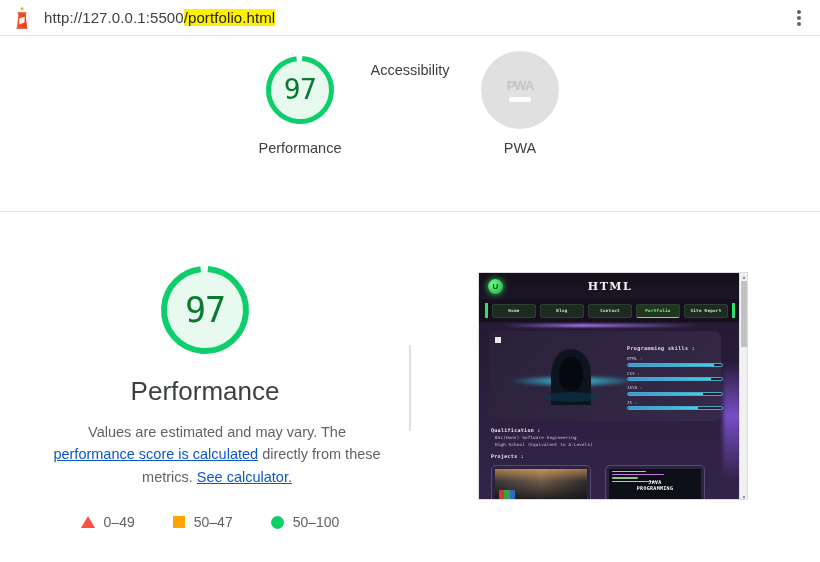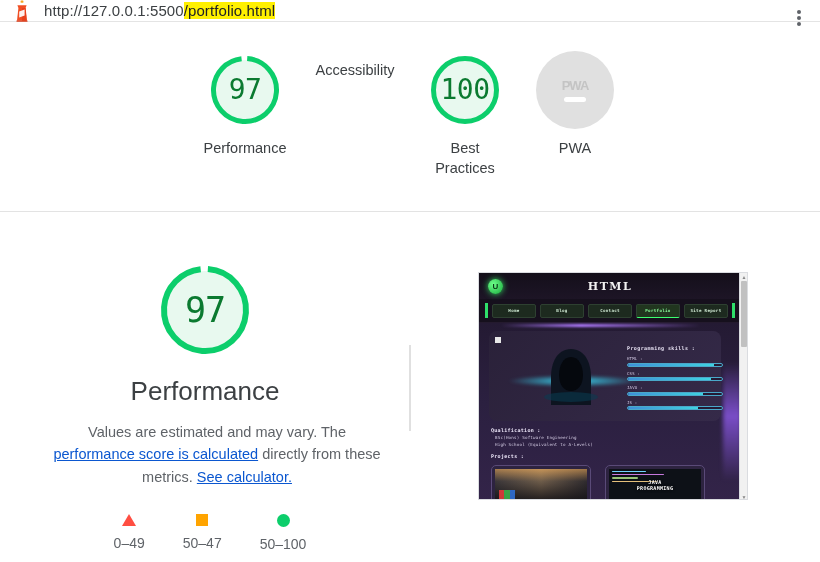--- a/index.html
+++ b/index.html
@@ -7,21 +7,21 @@
     margin: 0; padding: 0;
     width: 820px; height: 562px;
     overflow: hidden;
     background: #ffffff;
     font-family: "Liberation Sans", sans-serif;
   }
 
   
   #urlbar {
     position: absolute; top: 0; left: 0;
-    width: 820px; height: 22px;
+    width: 820px; height: 36px;
     background: #ffffff;
     border-bottom: 1px solid #e4e4e4;
     display: flex; align-items: center;
   }
   #lh-icon {
     width: 28px; height: 28px;
     margin-left: 8px; margin-right: 8px;
     flex: 0 0 auto;
     display: flex; align-items: center; justify-content: center;
   }
@@ -158,21 +158,21 @@
   }
   #legend {
     margin-top: 26px;
     display: flex;
     justify-content: center;
     gap: 38px;
     padding-left: 10px;
   }
   .legend-item {
     display: flex; align-items: center; gap: 9px;
-    font-size: 14px; color: #5f6368; flex-direction: column;
+    font-size: 14px; color: #5f6368;
   }
   .sw-tri {
     width: 0; height: 0;
     border-left: 7px solid transparent;
     border-right: 7px solid transparent;
     border-bottom: 12px solid #ff4e42;
   }
   .sw-sq {
     width: 12px; height: 12px; background: #ffa400;
   }
@@ -426,33 +426,20 @@
       </svg>
       <span class="gauge-num">97</span>
     </div>
     <div class="gauge-label">Performance</div>
   </div>
 
   <div class="gauge-cell">
     <div class="gauge-label">Accessibility</div>
   </div>
 
-  <div class="gauge-cell">
-    <div class="gauge-wrap">
-      <svg width="78" height="78" viewBox="0 0 78 78">
-        <circle cx="39" cy="39" r="30" fill="#e8f9ef"></circle>
-        <circle cx="39" cy="39" r="31.5" fill="none" stroke="#0cce6b" stroke-width="5"></circle>
-      </svg>
-      <span class="gauge-num">100</span>
-    </div>
-    <div class="gauge-label">
-      <div>Best</div>
-      <div>Practices</div>
-    </div>
-  </div>
 
 
   <div class="gauge-cell">
     <div class="pwa-circle">
       <div class="pwa-text">PWA</div>
       <div class="pwa-dash"></div>
     </div>
     <div class="gauge-label">PWA</div>
   </div>
 

